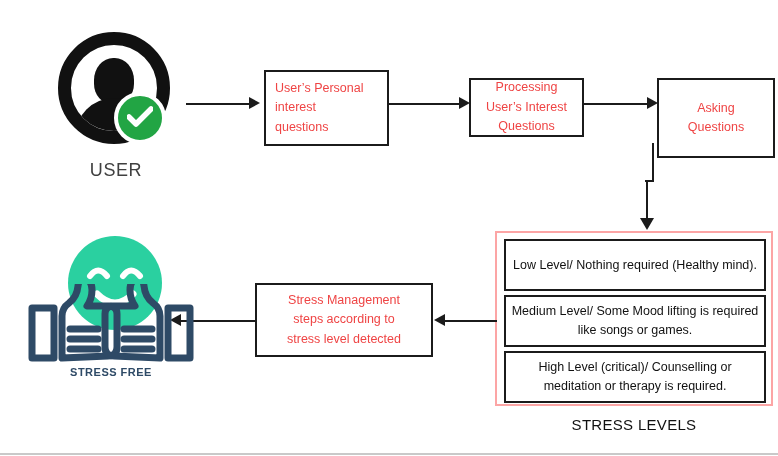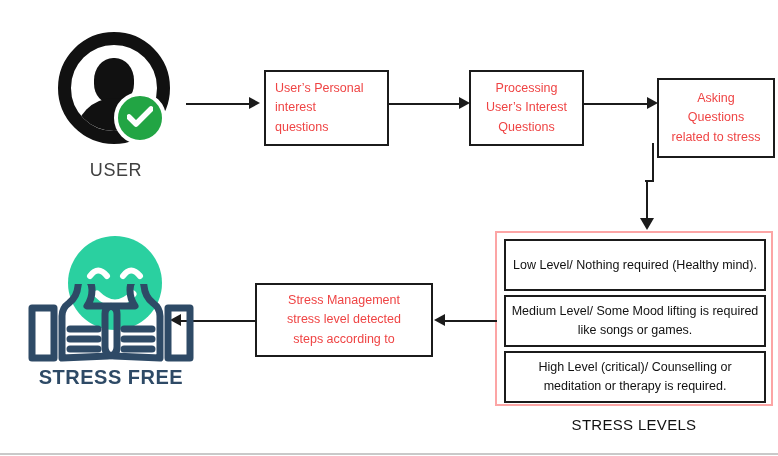--- a/index.html
+++ b/index.html
@@ -109,21 +109,21 @@
     position: absolute; left: 46px; top: 0;
     width: 94px; height: 94px;
     border-radius: 50%;
     background: #2ad0a0;
   }
   .smiley svg { position: absolute; left: 0; top: 0; }
   .thumbs { position: absolute; left: 0; top: 48px; }
   .stressfree-label {
     position: absolute; left: 0; top: 130px; width: 178px;
     text-align: center;
-    font-size: 20px;
+    font-size: 11px;
     font-weight: bold;
     letter-spacing: 0.5px;
     color: #2e4a66;
   }
 
   
   #stress-levels-outer {
     position: absolute;
     left: 495px; top: 231px;
     width: 278px; height: 175px;
@@ -191,54 +191,53 @@
 
   <div class="flowbox leftal" id="box-personal-interest" style="left:264px; top:70px; width:125px; height:76px;">
     <div>User’s Personal</div>
     <div>interest</div>
     <div>questions</div>
   </div>
 
   <div class="hline" style="left:389px; top:103px; width:75px;"></div>
   <div class="arrow-r" style="left:459px; top:97px;"></div>
 
-  <div class="flowbox centered" id="box-processing" style="left:469px; top:70px; width:115px; height:76px;">
+  <div class="flowbox centered" id="box-processing" style="left:469px; top:78px; width:115px; height:59px;">
     <div>Processing</div>
     <div>User’s Interest</div>
     <div>Questions</div>
   </div>
 
   <div class="hline" style="left:584px; top:103px; width:68px;"></div>
   <div class="arrow-r" style="left:647px; top:97px;"></div>
 
   <div class="flowbox centered" id="box-asking-stress" style="left:657px; top:78px; width:118px; height:80px;">
     <div>Asking</div>
     <div>Questions</div>
-    <div>related to stress</div>
   </div>
 
   <div class="vline" style="left:652px; top:143px; height:39px;"></div>
   <div class="hline" style="left:645px; top:180px; width:9px;"></div>
   <div class="vline" style="left:646px; top:180px; height:40px;"></div>
   <div class="arrow-d" style="left:640px; top:218px;"></div>
 
   <div id="stress-levels-outer">
     <div class="level-box" id="level-low">Low Level/ Nothing required (Healthy mind).</div>
     <div class="level-box" id="level-high">High Level (critical)/ Counselling or meditation or therapy is required.</div>
     <div class="level-box" id="level-medium">Medium Level/ Some Mood lifting is required like songs or games.</div>
   </div>
   <div class="caption-stress-levels">STRESS LEVELS</div>
 
   <div class="hline" style="left:443px; top:320px; width:54px;"></div>
   <div class="arrow-l" style="left:434px; top:314px;"></div>
 
   <div class="flowbox centered" id="box-management" style="left:255px; top:283px; width:178px; height:74px;">
     <div>Stress Management</div>
+    <div>steps according to</div>
     <div>stress level detected</div>
-    <div>steps according to</div>
   </div>
 
   <div class="hline" style="left:179px; top:320px; width:76px;"></div>
   <div class="arrow-l" style="left:170px; top:314px;"></div>
 
   <div id="stressfree-group">
     <div class="smiley">
       <svg width="94" height="94" viewBox="0 0 94 94" aria-hidden="true">
         <path d="M22 40 q8 -11 17 0" fill="none" stroke="#ffffff" stroke-width="6" stroke-linecap="round"></path>
         <path d="M55 40 q8 -11 17 0" fill="none" stroke="#ffffff" stroke-width="6" stroke-linecap="round"></path>

